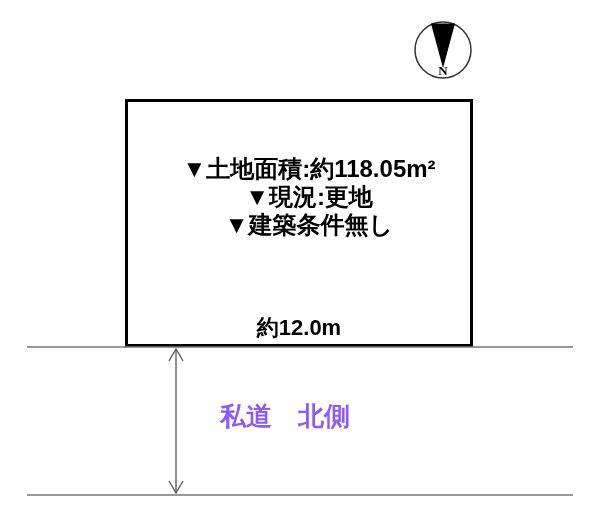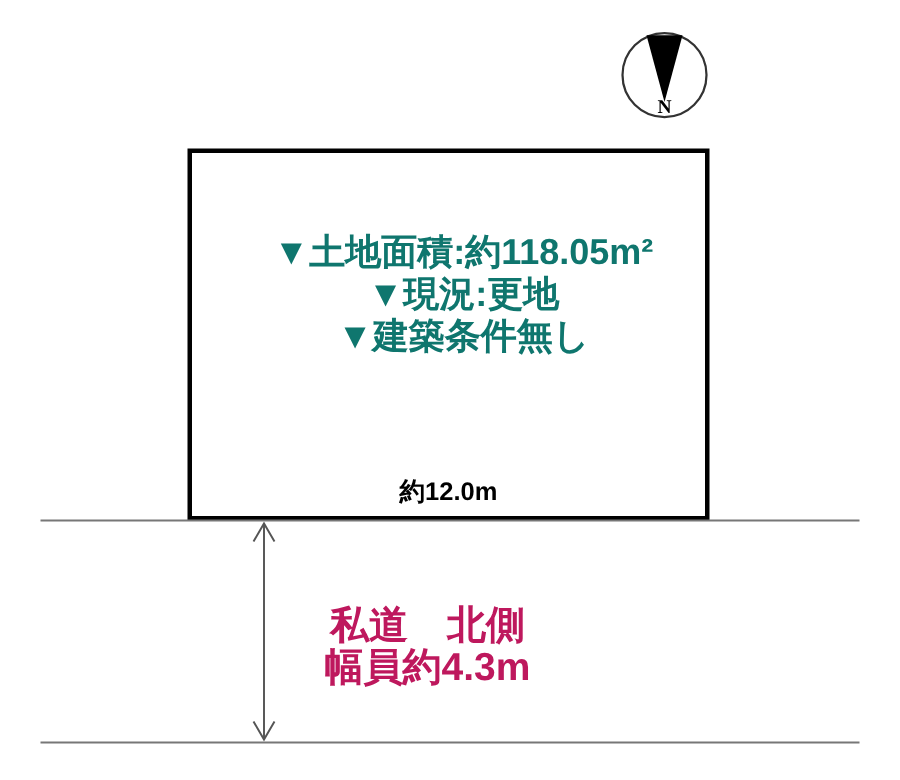--- a/index.html
+++ b/index.html
@@ -52,31 +52,31 @@
   .plot-info {
     position: absolute;
     top: 53px;
     left: 0;
     width: 100%;
     text-align: center;
     transform: translateX(10px);
     font-weight: 700;
     font-size: 24px;
     line-height: 28px;
-    color: #0f766e;
+    color: #000000;
     white-space: nowrap;
   }
   .frontage-label {
     position: absolute;
     bottom: 2px;
     left: 0;
     width: 100%;
     text-align: center;
     font-weight: 700;
-    font-size: 17px;
+    font-size: 22px;
     line-height: 28px;
     color: #000;
   }
 
   
   .overlay {
     position: absolute;
     left: 0;
     top: 0;
     width: 600px;
@@ -87,21 +87,21 @@
   
   .road-label {
     position: absolute;
     left: 285px;
     top: 402px;
     transform: translateX(-50%);
     text-align: center;
     font-weight: 700;
     font-size: 26px;
     line-height: 28px;
-    color: #be185d;
+    color: #8b5cf6;
     white-space: nowrap;
   }
 </style>
 </head>
 <body>
 
 <div class="canvas">
 
   <div class="compass">
     <svg width="60" height="60" viewBox="0 0 60 60">
@@ -125,16 +125,15 @@
     <line x1="27" y1="495" x2="573" y2="495" stroke="#777777" stroke-width="1.3"></line>
     <g stroke="#555555" stroke-width="1.3" fill="none">
       <line x1="176" y1="349" x2="176" y2="493"></line>
       <polyline points="169,361 176,349 183,361"></polyline>
       <polyline points="169,481 176,493 183,481"></polyline>
     </g>
   </svg>
 
   <div class="road-label">
     <div>私道　北側</div>
-    <div>幅員約4.3m</div>
   </div>
 
 </div>
 
 </body></html>

